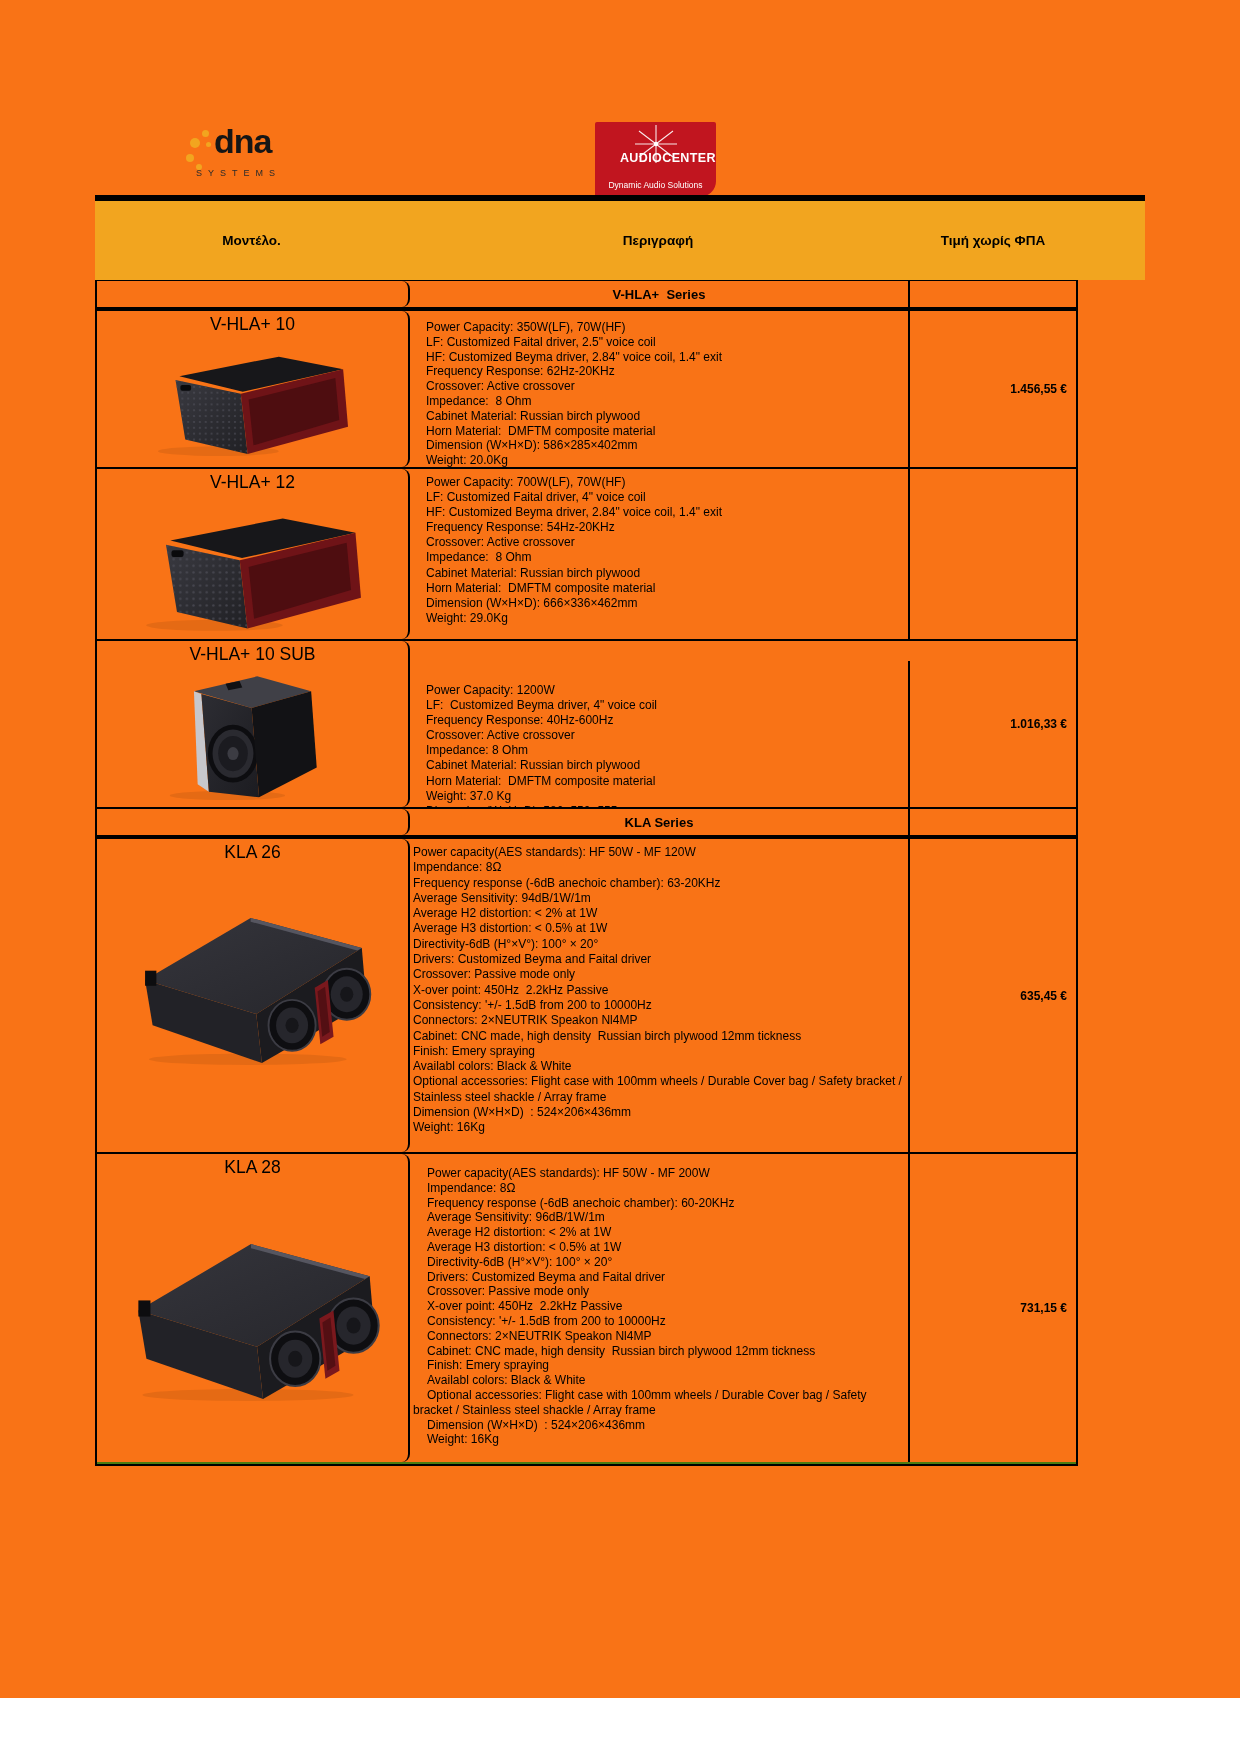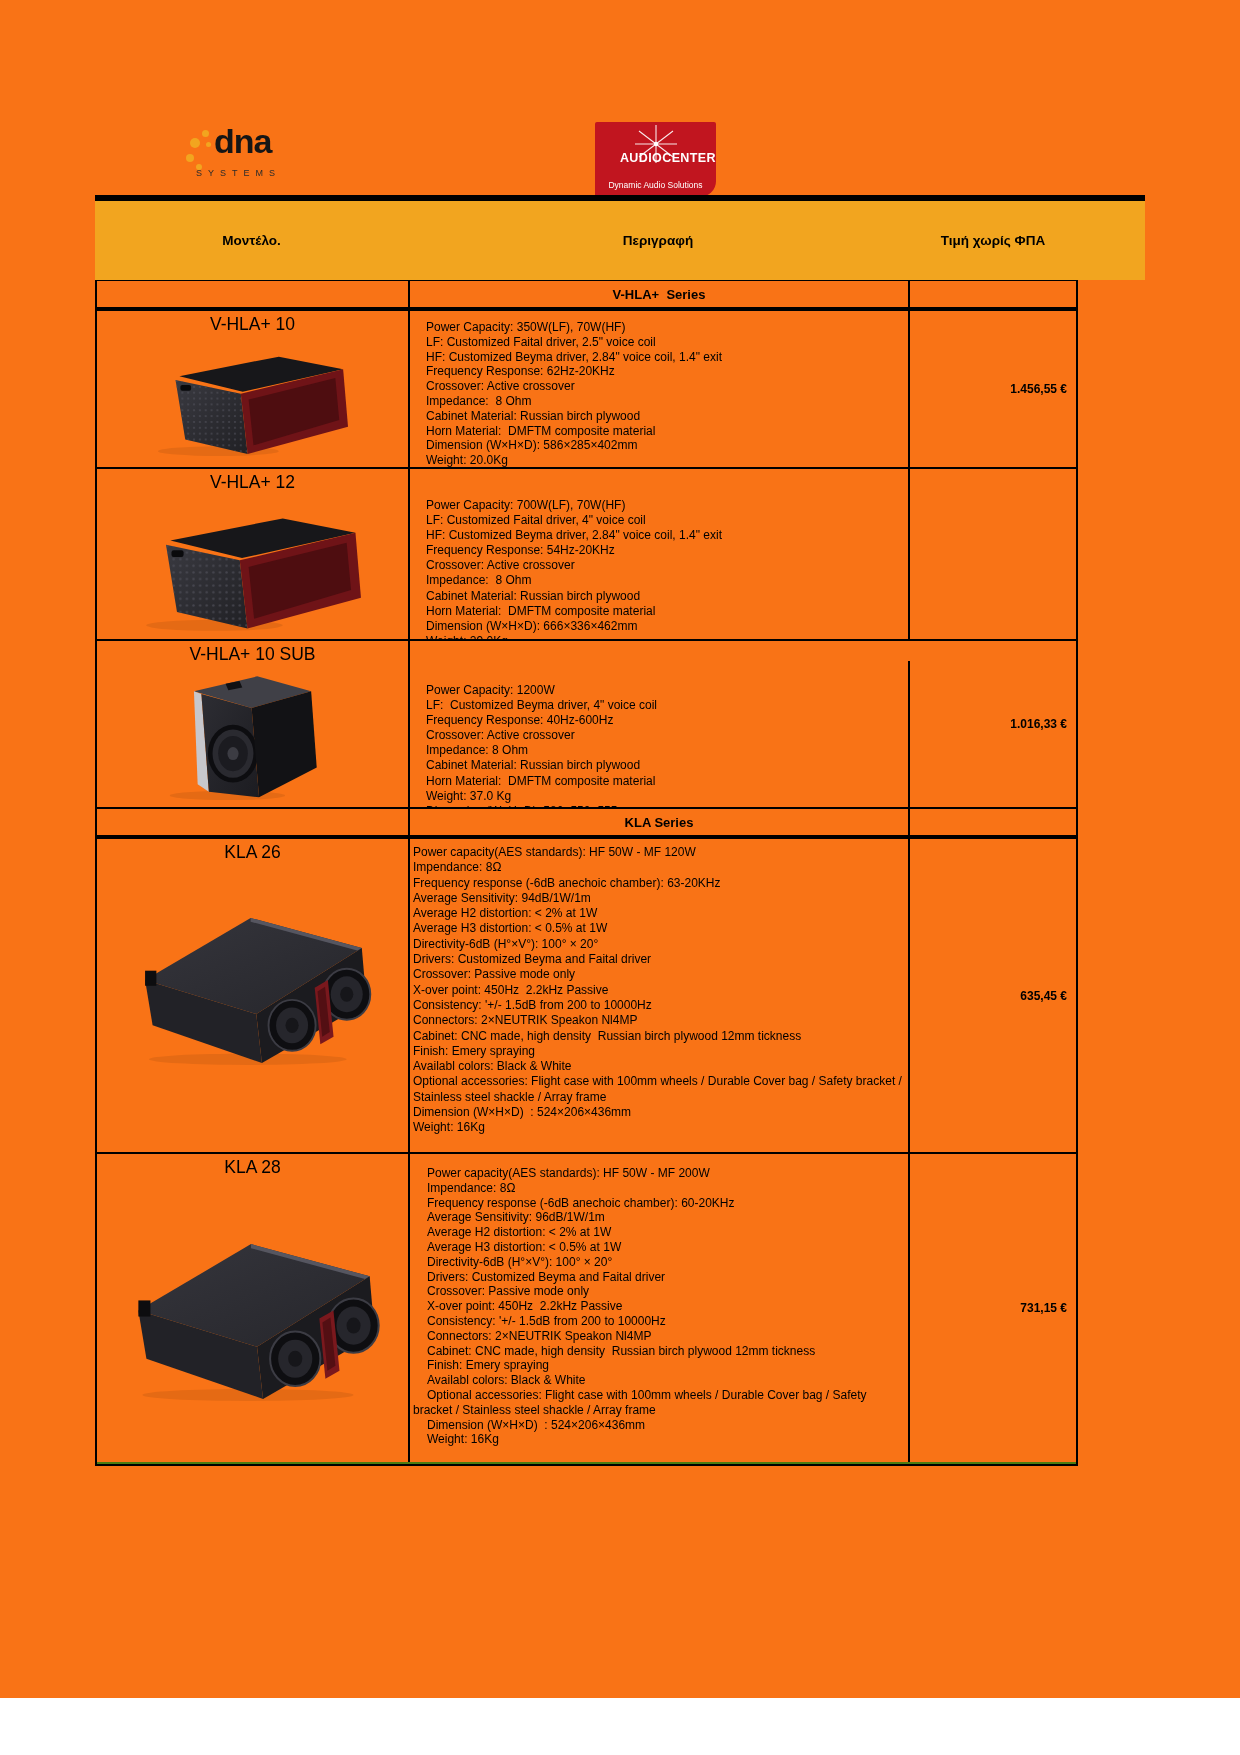--- a/index.html
+++ b/index.html
@@ -29,35 +29,35 @@
   .oh-desc{width:500px;text-align:center;}
   .oh-price{width:170px;text-align:center;}
 
   
   .ptable{position:absolute;left:95px;top:280px;width:983px;box-sizing:border-box;
           border-left:2px solid #000;border-right:2px solid #000;
           border-top:1px solid #000;border-bottom:2px solid #000;}
   .trow{display:flex;border-bottom:2px solid #000;box-sizing:border-box;}
   .series-row{height:30px;border-bottom:4px solid #000;}
   .cell{box-sizing:border-box;overflow:hidden;}
-  .cell-model{width:313px;border-right:2px solid #000;}
+  .cell-model{width:313px;border-right:2px solid #000;border-radius:8px;}
   .cell-desc{width:500px;border-right:2px solid #000;}
   .cell-price{width:164px;display:flex;align-items:center;justify-content:flex-end;
               padding-right:7px;}
   .series-row .cell-desc{display:flex;align-items:center;justify-content:center;}
   .series-label{font-weight:700;font-size:13px;white-space:pre-wrap;}
   .model-title{text-align:center;font-size:17.5px;padding-top:3px;}
   .desc-line{font-size:12px;white-space:pre-wrap;}
   .price{font-weight:700;font-size:12px;white-space:pre;}
 
   
   .r-vhla10{height:158px;} .r-vhla12{height:172px;} .r-vhla10sub{height:168px;}
   .r-kla26{height:315px;}  .r-kla28{height:310px;border-bottom:2px solid #4d7c0f;}
   .r-vhla10 .cell-desc{padding:9px 4px 0 16px;line-height:14.8px;}
-  .r-vhla12 .cell-desc{padding:29px 4px 0 16px;line-height:15.1px;}
+  .r-vhla12 .cell-desc{padding:6px 4px 0 16px;line-height:15.1px;}
   .r-vhla10sub .cell-desc{padding:22px 4px 0 16px;line-height:15.1px;margin-top:20px;}
   .r-kla26 .cell-desc{padding:6px 2px 0 3px;line-height:15.3px;}
   .r-kla28 .cell-desc{padding:12px 2px 0 3px;line-height:14.8px;}
   .r-kla28 .desc-line{text-indent:14px;}
 
   .pimg-wrap{display:flex;justify-content:center;}
   .r-vhla10 .pimg-wrap{margin-top:8px;}
   .r-vhla12 .pimg-wrap{margin-top:10px;}
   .r-vhla10sub .pimg-wrap{margin-top:2px;}
   .r-kla26 .pimg-wrap{margin-top:34px;}

